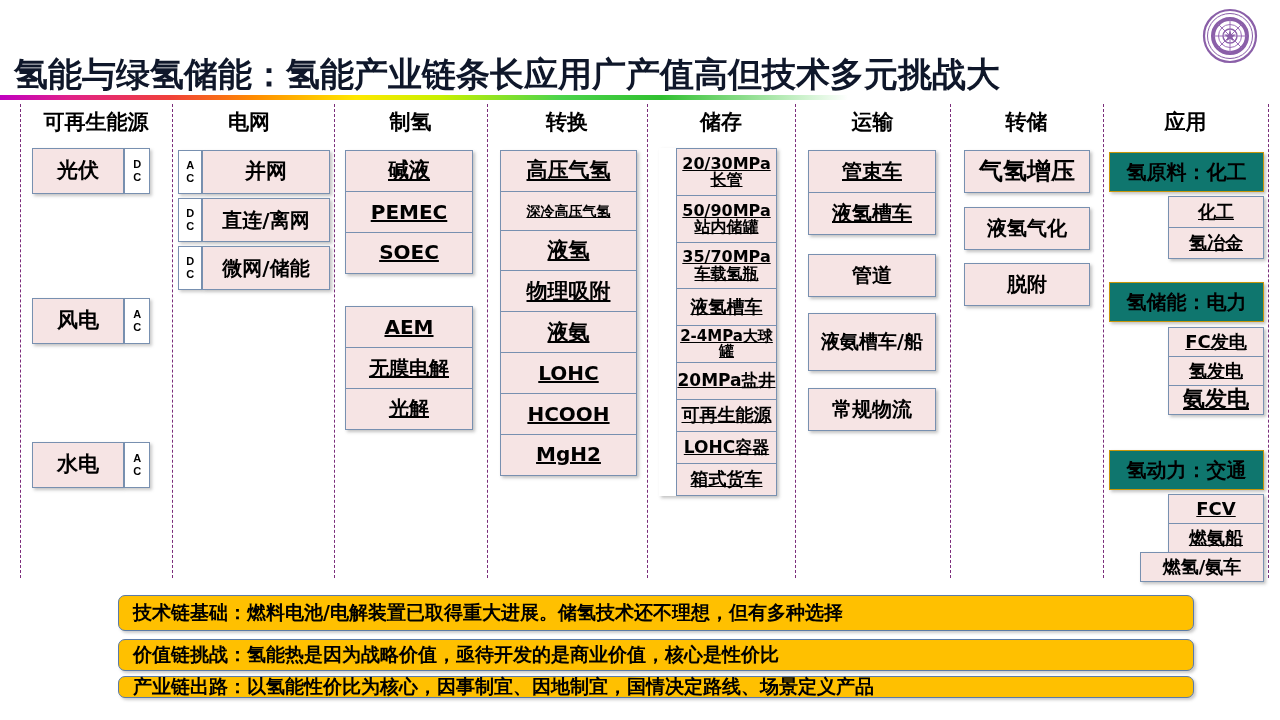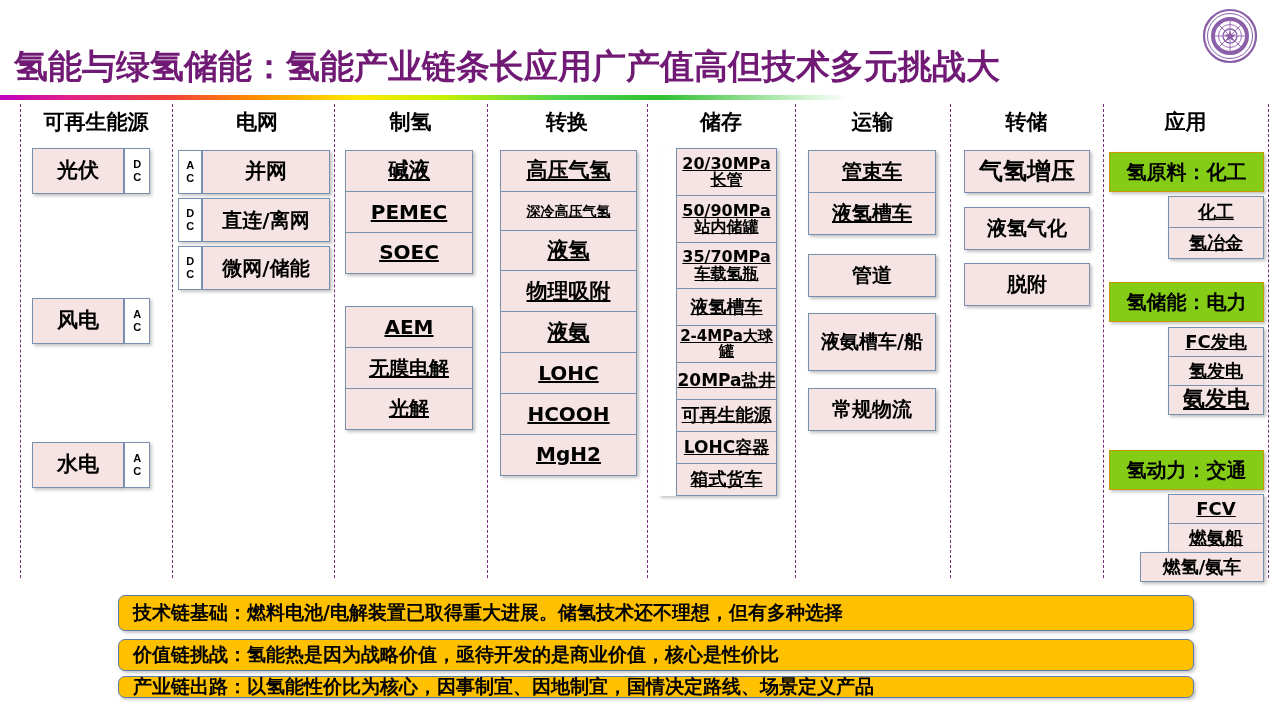--- a/index.html
+++ b/index.html
@@ -3,22 +3,22 @@
 <meta charset="utf-8">
 <style>
   html,body{margin:0;padding:0;}
   body{
     width:1280px;height:720px;background:#ffffff;overflow:hidden;
     font-family:"Liberation Sans","DejaVu Sans",sans-serif;
     position:relative;
   }
   
   #slide-title{
-    position:absolute;left:14px;top:44px;
-    font-size:34px;font-weight:bold;color:#701a75;
+    position:absolute;left:14px;top:52px;
+    font-size:34px;font-weight:bold;color:#0f172a;
     letter-spacing:0px;white-space:nowrap;
     font-family:"DejaVu Sans","Liberation Sans",sans-serif;
   }
   #title-rule{
     position:absolute;left:0px;top:95px;width:848px;height:5px;
     background:linear-gradient(to right,#C000C0 0%,#E0218A 8%,#F0403A 20%,#FF8C00 30%,#FFE800 42%,#C8F000 52%,#4CD44C 66%,#30C030 78%,rgba(120,220,120,0.35) 95%,rgba(255,255,255,0) 100%);
   }
   
   #seal{
     position:absolute;right:22px;top:8px;width:56px;height:56px;
@@ -38,21 +38,21 @@
   .node{
     position:absolute;box-sizing:border-box;
     background:#F6E4E4;border:1.2px solid #7890B0;
     display:flex;align-items:center;justify-content:center;
     text-align:center;font-weight:bold;color:#000;
     font-family:"DejaVu Sans","Liberation Sans",sans-serif;
     box-shadow:2px 2px 3px rgba(120,120,120,0.45);
     line-height:1.02;
   }
   .node.stack{flex-direction:column;justify-content:center;}
-  .node.orange{background:#84cc16;border:1.2px solid #C8960A;}
+  .node.orange{background:#0f766e;border:1.2px solid #C8960A;}
   .ac{
     position:absolute;box-sizing:border-box;background:#FFFFFF;
     border:1.2px solid #7890B0;
     display:flex;flex-direction:column;align-items:center;justify-content:center;
     font-size:11px;font-weight:bold;color:#000;line-height:1.12;
     font-family:"Liberation Sans",sans-serif;
     box-shadow:2px 2px 3px rgba(120,120,120,0.4);
   }
   
   .group{
@@ -99,21 +99,21 @@
 <div class="vsep" style="left:172px"></div>
 <div class="vsep" style="left:334px"></div>
 <div class="vsep" style="left:487px"></div>
 <div class="vsep" style="left:647px"></div>
 <div class="vsep" style="left:795px"></div>
 <div class="vsep" style="left:950px"></div>
 <div class="vsep" style="left:1103px"></div>
 <div class="vsep" style="left:1268px"></div>
 
 <div class="col-head" style="left:20px;width:152px">可再生能源</div>
-<div class="col-head" style="left:176px;width:162px">电网</div>
+<div class="col-head" style="left:168px;width:162px">电网</div>
 <div class="col-head" style="left:334px;width:153px">制氢</div>
 <div class="col-head" style="left:487px;width:160px">转换</div>
 <div class="col-head" style="left:647px;width:148px">储存</div>
 <div class="col-head" style="left:795px;width:155px">运输</div>
 <div class="col-head" style="left:950px;width:153px">转储</div>
 <div class="col-head" style="left:1103px;width:165px">应用</div>
 
 <div class="node" style="left:32px;top:148px;width:92px;height:46px;font-size:21px">光伏</div>
 <div class="ac" style="left:124px;top:148px;width:26px;height:46px">
   <span style="writing-mode:vertical-rl;text-orientation:upright;letter-spacing:1px;">DC</span>

